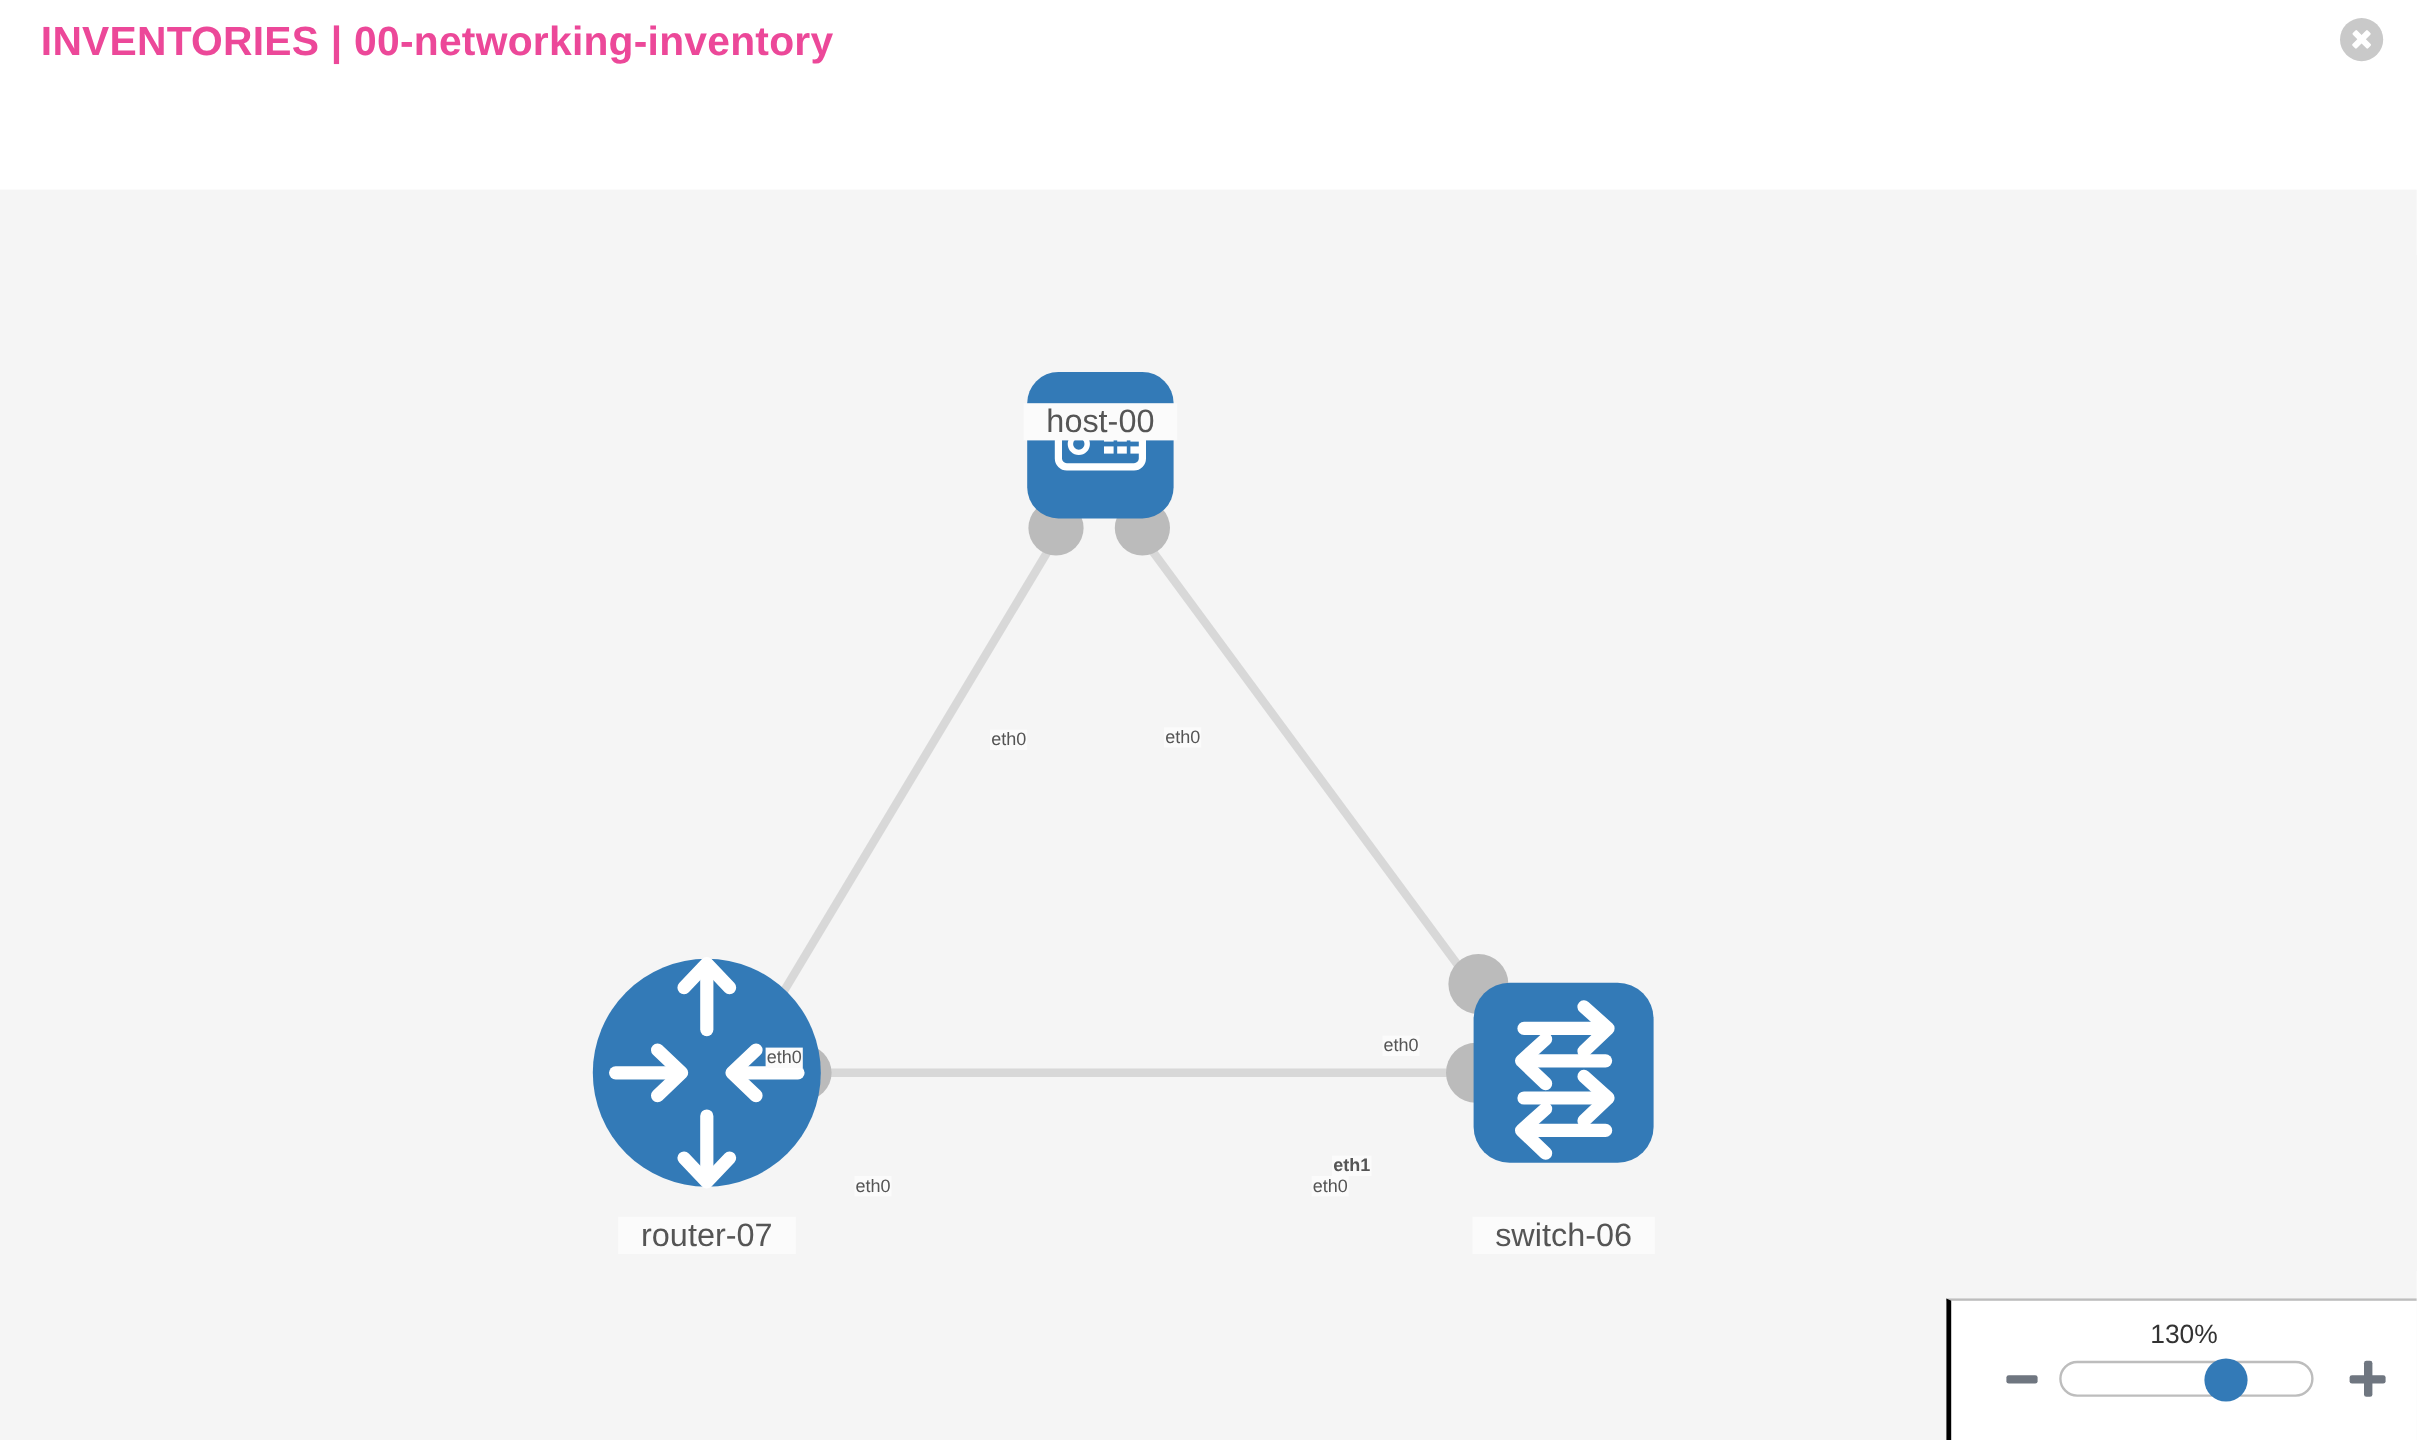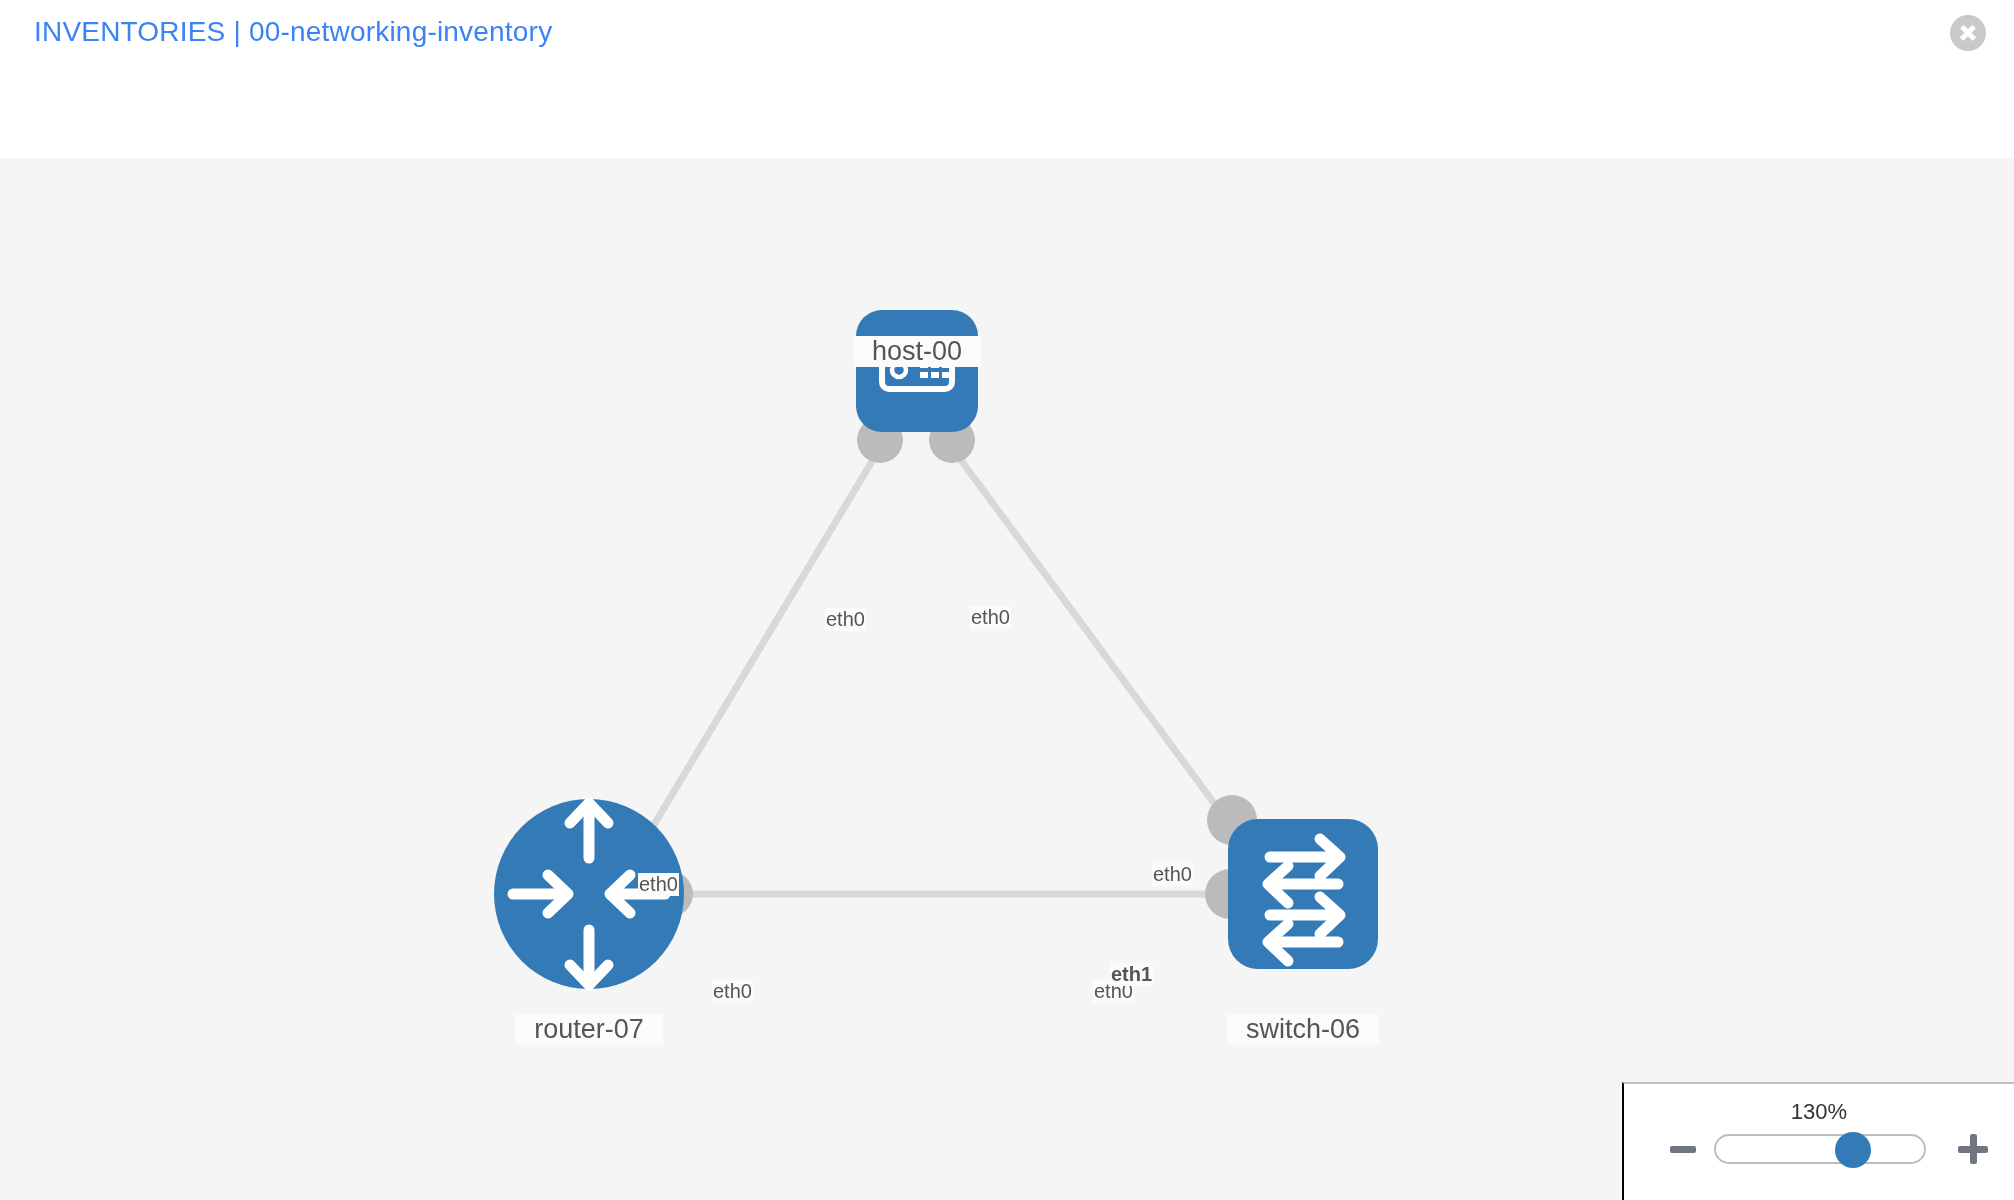--- a/index.html
+++ b/index.html
@@ -25,23 +25,23 @@
     left: 0; top: 0;
     width: 2014px;
     height: 68px;
     background: #ffffff;
     box-sizing: border-box;
   }
   .header-title {
     position: absolute;
     left: 34px;
     top: 16px;
-    font-size: 28px;
-    font-weight: normal;
-    color: #3b82f6;
+    font-size: 34px;
+    font-weight: bold;
+    color: #ec4899;
     letter-spacing: 0.2px;
     white-space: nowrap;
   }
   .close-btn {
     position: absolute;
     right: 28px;
     top: 15px;
     width: 36px;
     height: 36px;
     border-radius: 50%;
@@ -154,37 +154,37 @@
     position: absolute;
     font-size: 27px;
     color: #555555;
     background: #fbfbfb;
     white-space: nowrap;
     transform: translateX(-50%);
     padding: 0 19px;
   }
   .edge-label {
     position: absolute;
-    font-size: 20px;
+    font-size: 15px;
     color: #555555;
     background: #fbfbfb;
     white-space: nowrap;
     padding: 0 1px;
   }
 
   
   .zoom-panel {
     position: absolute;
     left: 1622px;
     top: 1082px;
     width: 392px;
     height: 118px;
     background: #ffffff;
     border-top: 2px solid #bdbdbd;
-    border-left: 2px solid #000000;
+    border-left: 4px solid #000000;
     box-sizing: border-box;
   }
   .zoom-level {
     position: absolute;
     top: 15px;
     left: 0;
     width: 100%;
     text-align: center;
     font-size: 22px;
     color: #333333;

